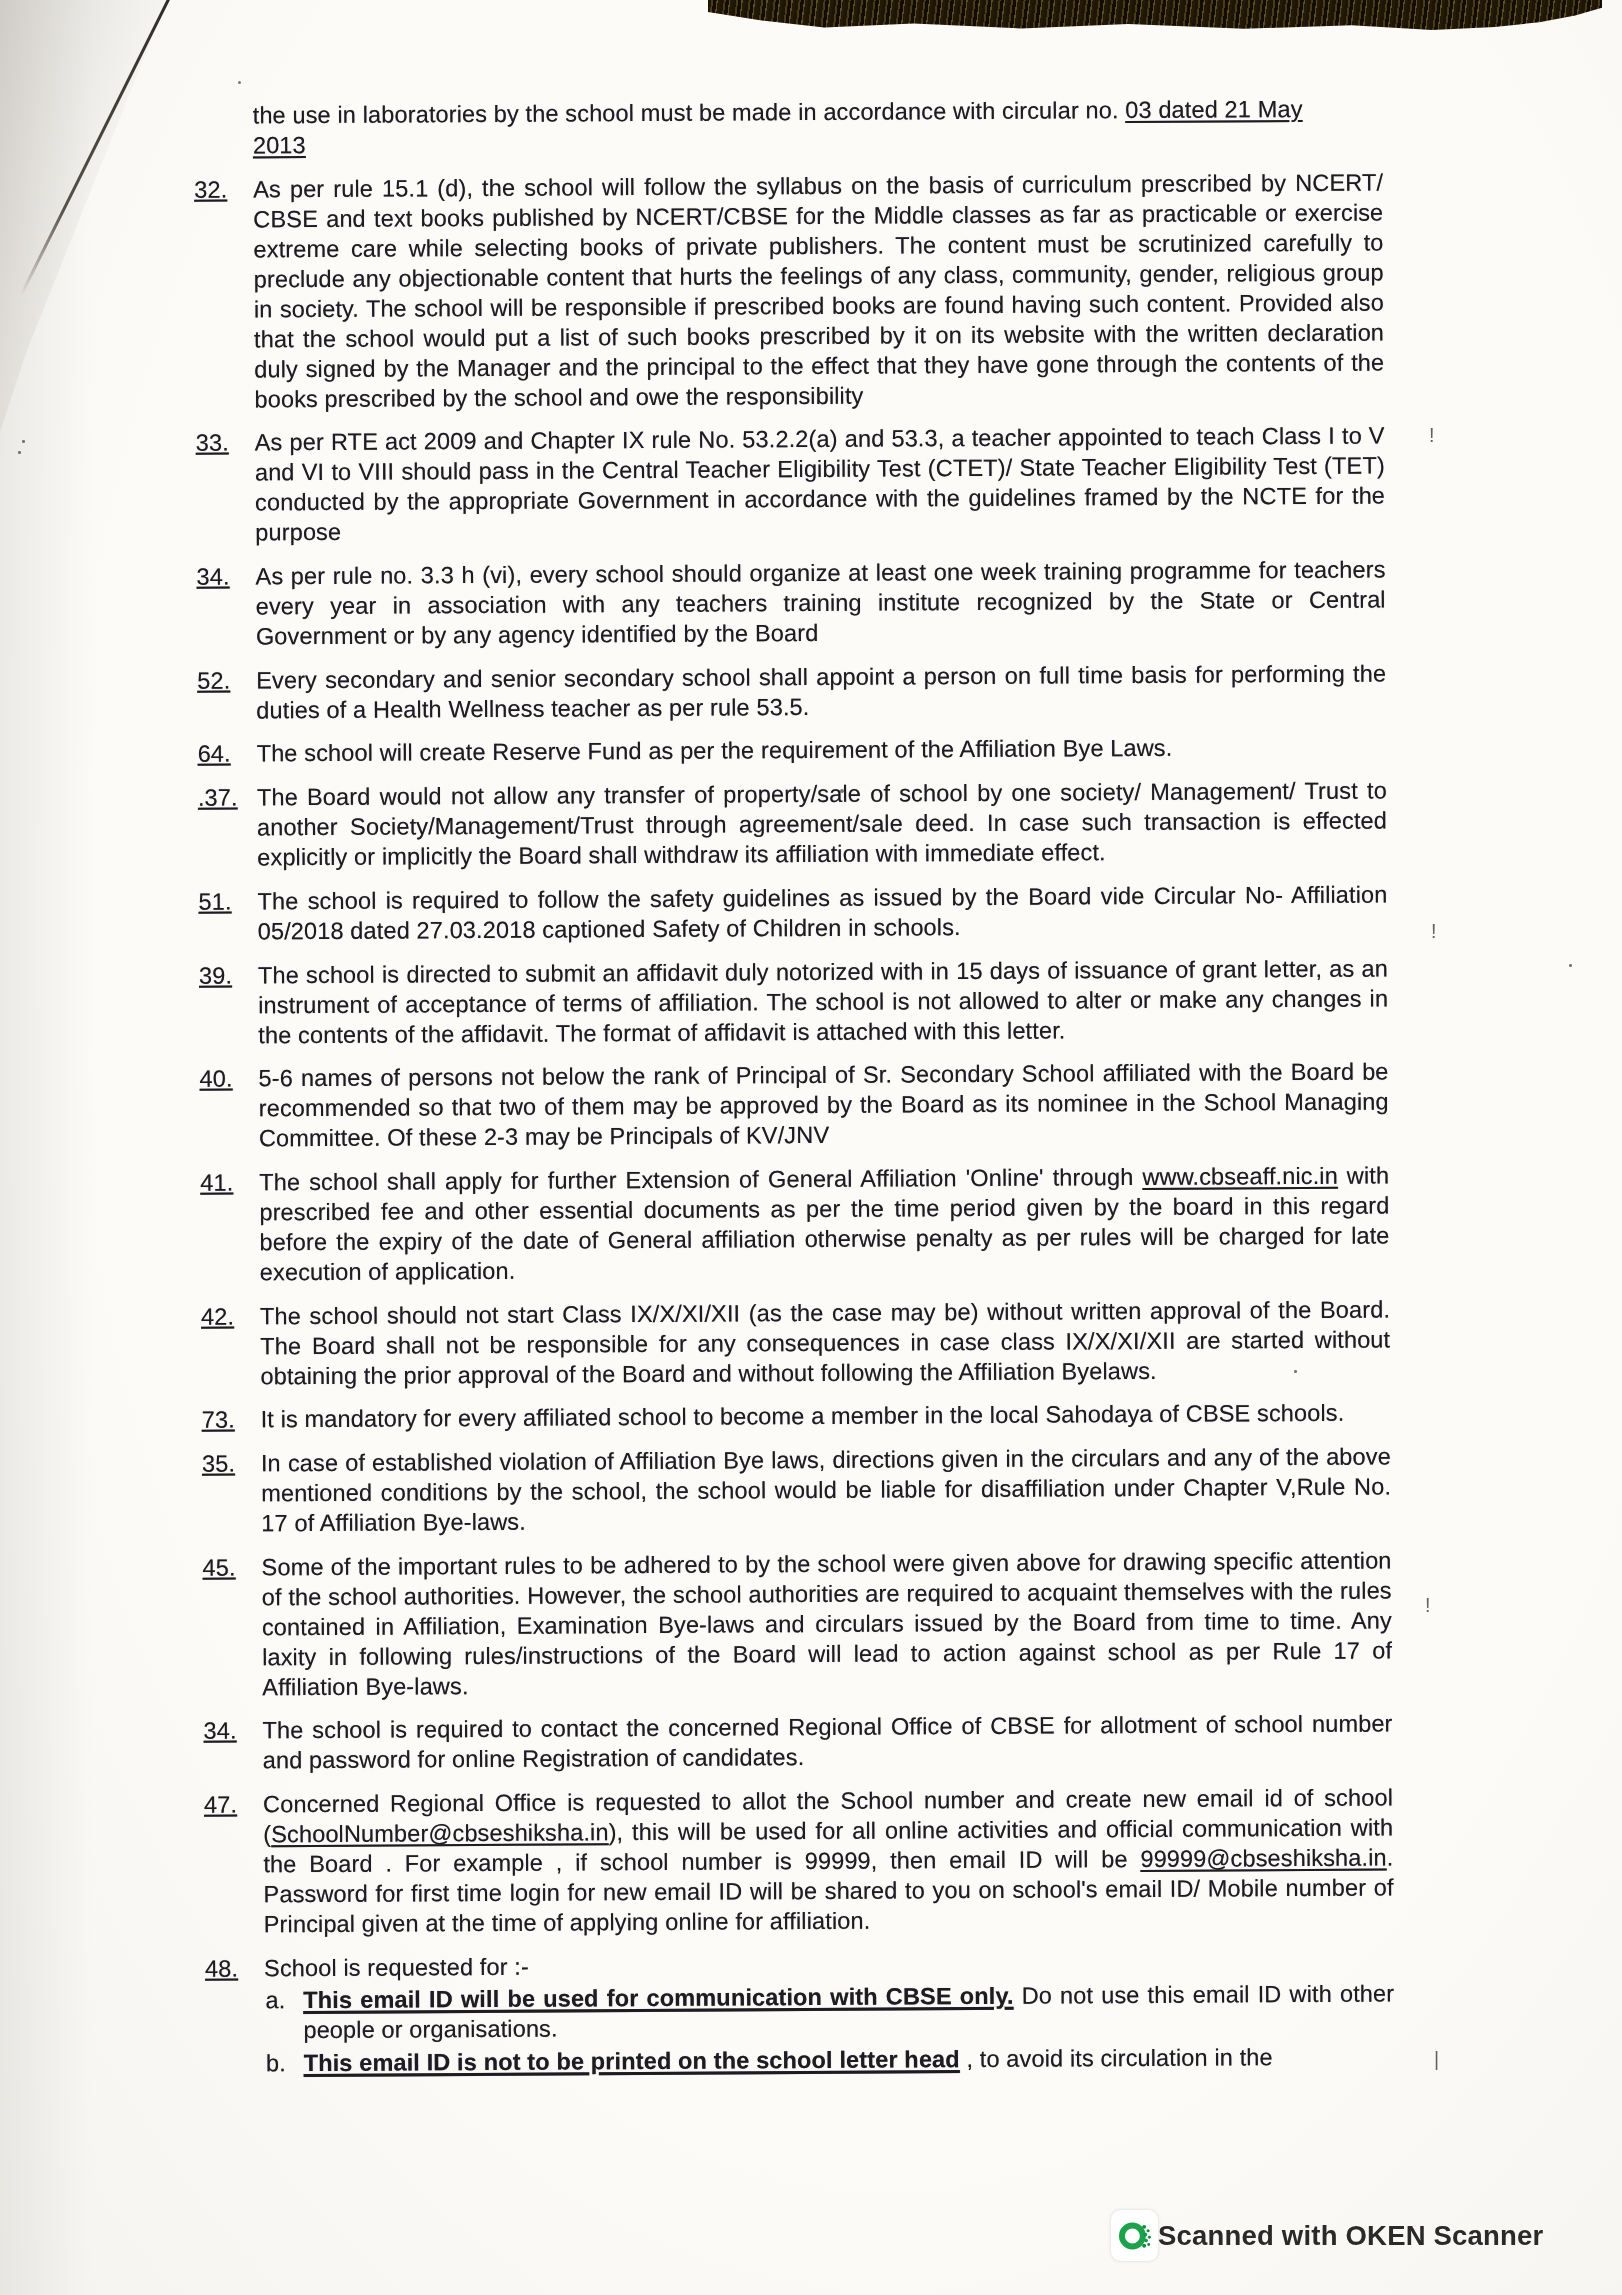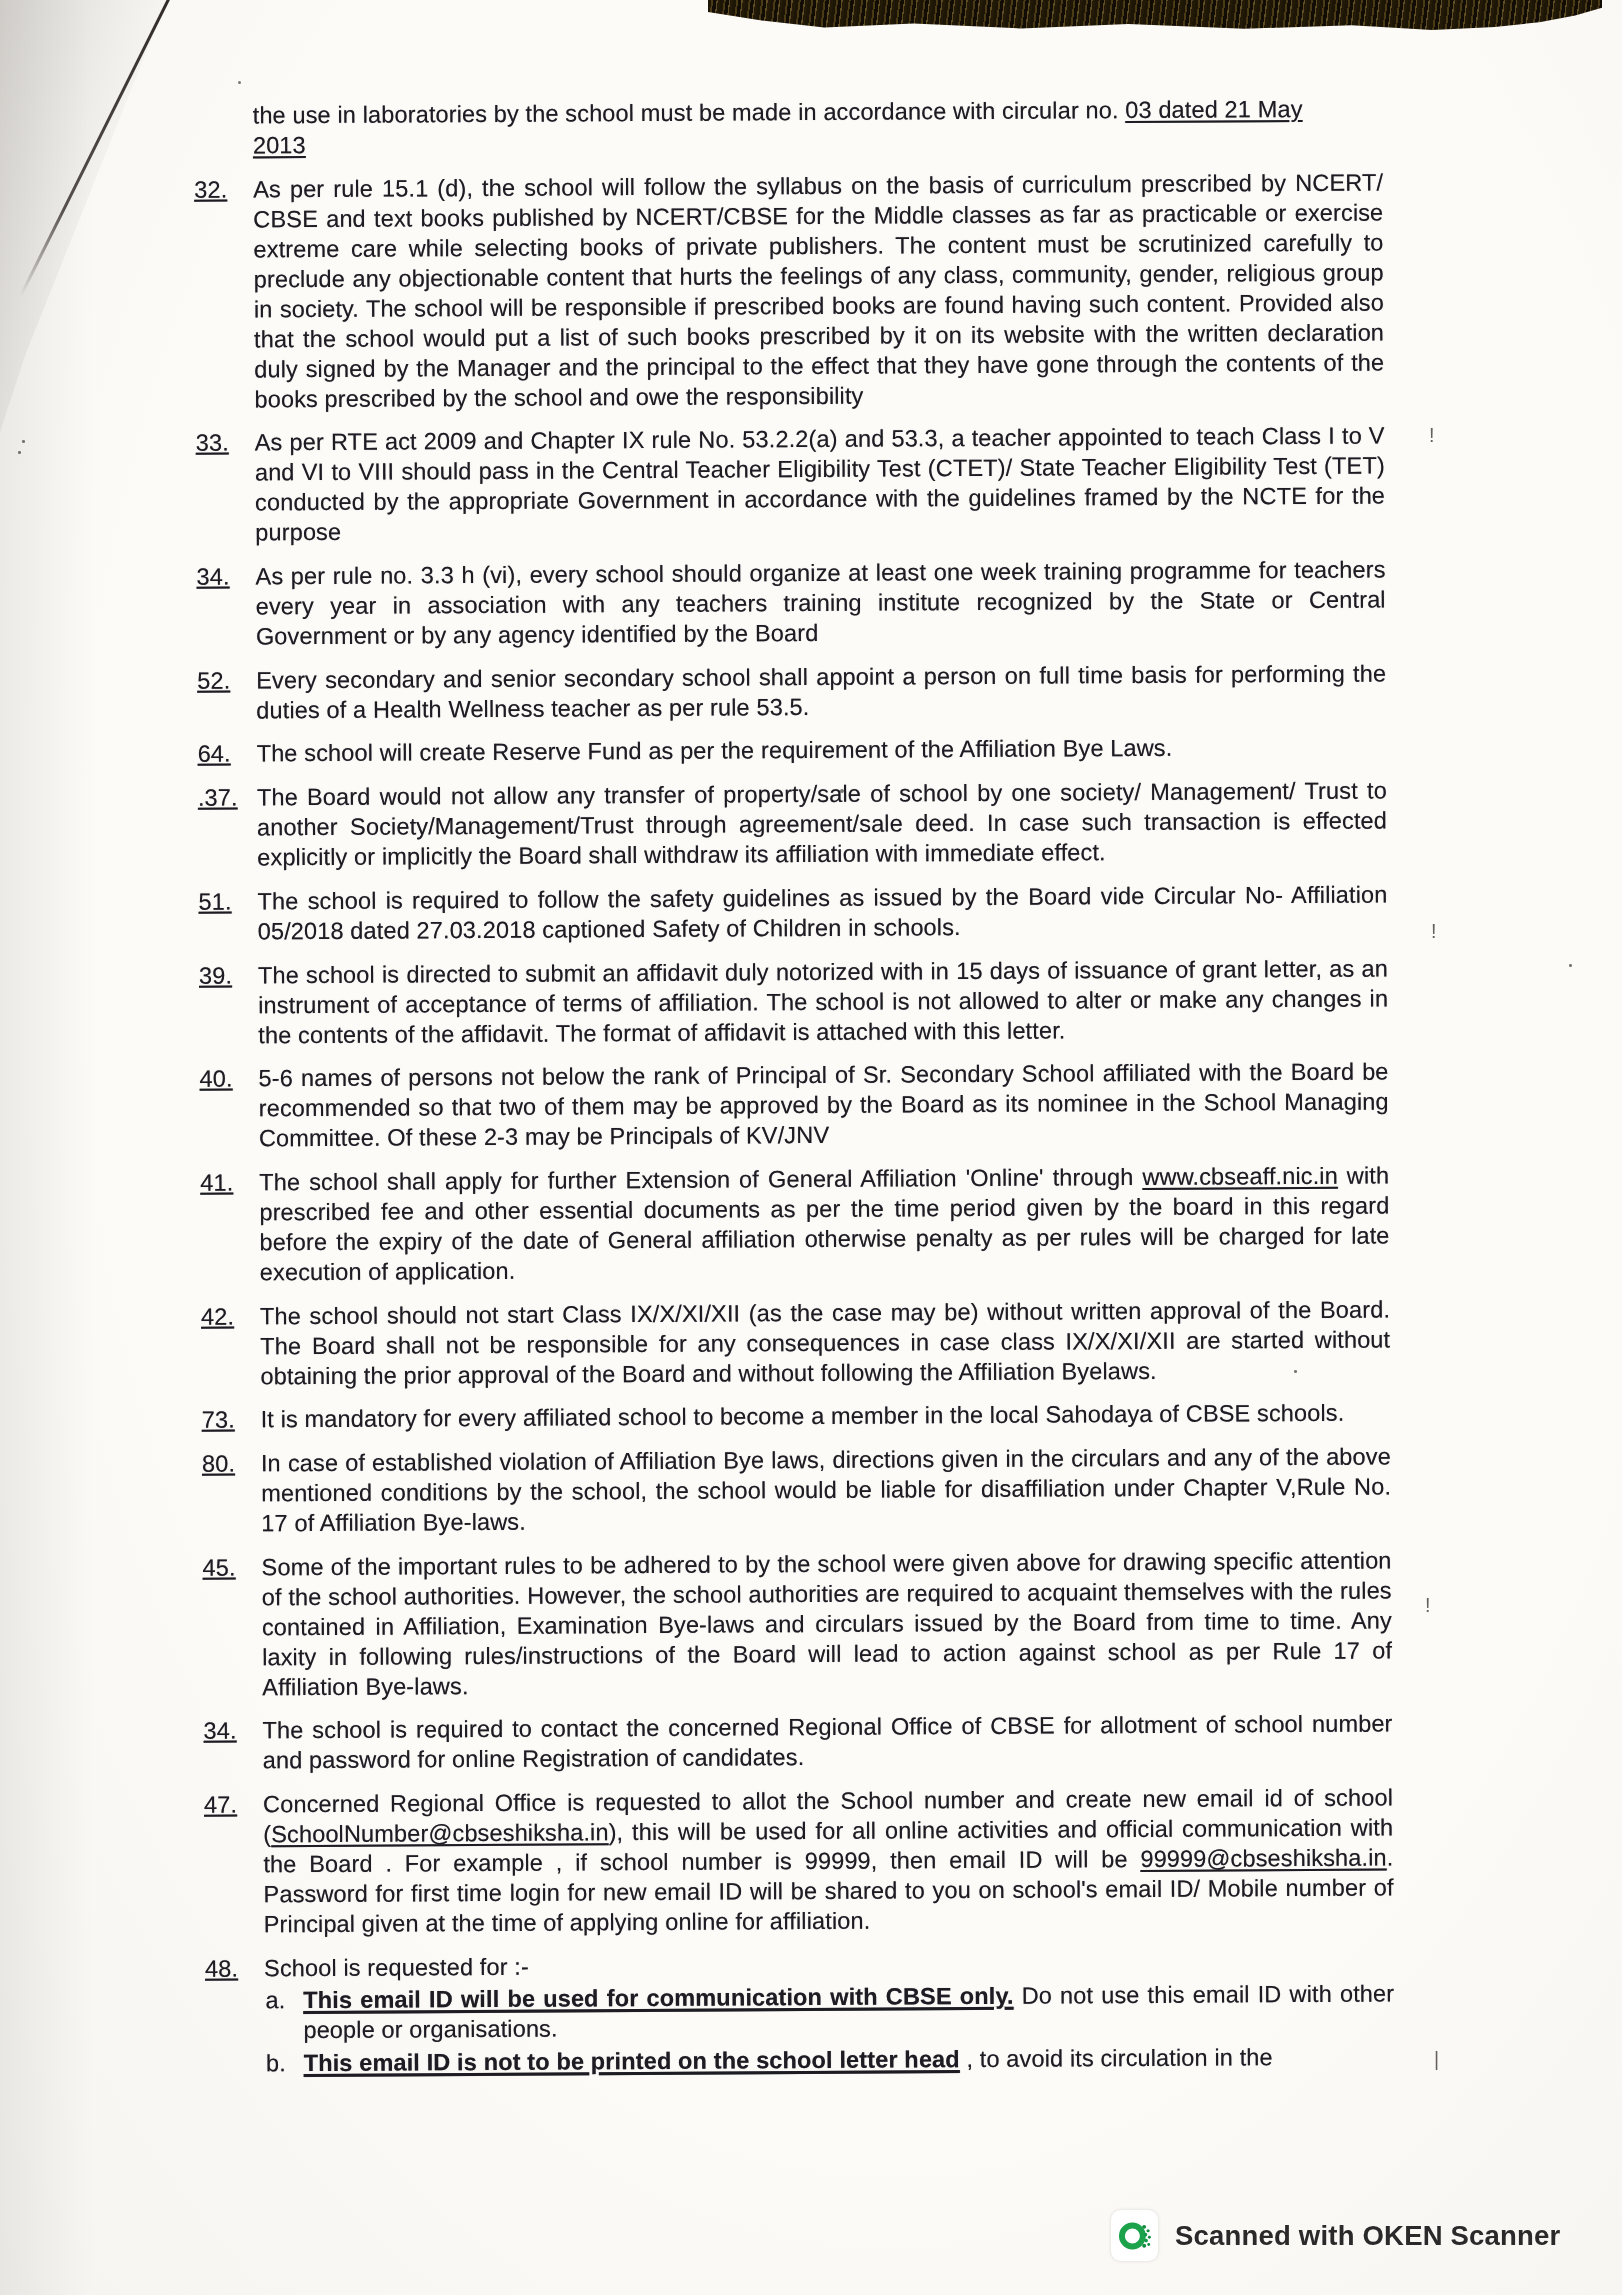--- a/index.html
+++ b/index.html
@@ -35,21 +35,21 @@
     color:#1d1c23;font-size:23.6px;line-height:30px;text-align:justify;
     letter-spacing:0.1px;
     text-shadow:0 0 0.7px rgba(25,24,34,0.55);}
   .item{position:relative;padding-left:59px;margin-bottom:13.7px;}
   .item .num{position:absolute;left:0;top:0;text-decoration:underline;}
   .u{text-decoration:underline;text-decoration-thickness:2.3px;text-underline-offset:3.3px;}
   .bu{font-weight:bold;text-decoration:underline;text-decoration-thickness:2.6px;text-underline-offset:3.3px;}
   .sub{position:relative;padding-left:39px;margin-top:2.6px;}
   .sub .marker{position:absolute;left:1.3px;}
 
-  #footer{position:absolute;left:1111px;top:2210px;display:flex;align-items:center;gap:17px;}
+  #footer{position:absolute;left:1111px;top:2210px;display:flex;align-items:center;}
   .oken-card{width:47px;height:51px;border-radius:9.8px;background:#ffffff;
     box-shadow:0 0 3.3px rgba(60,60,60,0.18);display:flex;align-items:center;justify-content:center;}
   #footer .label{font-size:27.5px;font-weight:700;color:#2a2a2a;letter-spacing:0.2px;}
 </style>
 </head>
 <body>
 
 <div id="paper-shade"></div>
 <div id="top-band"></div>
 <div id="fold-shade"></div>
@@ -74,21 +74,21 @@
       <div class="item"><span class="num">34.</span><span>As per rule no. 3.3 h (vi), every school should organize at least one week training programme for teachers every year in association with any teachers training institute recognized by the State or Central Government or by any agency identified by the Board</span></div>
       <div class="item"><span class="num">52.</span><span>Every secondary and senior secondary school shall appoint a person on full time basis for performing the duties of a Health Wellness teacher as per rule 53.5.</span></div>
       <div class="item"><span class="num">64.</span><span>The school will create Reserve Fund as per the requirement of the Affiliation Bye Laws.</span></div>
       <div class="item"><span class="num">.37.</span><span>The Board would not allow any transfer of property/sale of school by one society/ Management/ Trust to another Society/Management/Trust through agreement/sale deed. In case such transaction is effected explicitly or implicitly the Board shall withdraw its affiliation with immediate effect.</span></div>
       <div class="item"><span class="num">51.</span><span>The school is required to follow the safety guidelines as issued by the Board vide Circular No- Affiliation 05/2018 dated 27.03.2018 captioned Safety of Children in schools.</span></div>
       <div class="item"><span class="num">39.</span><span>The school is directed to submit an affidavit duly notorized with in 15 days of issuance of grant letter, as an instrument of acceptance of terms of affiliation. The school is not allowed to alter or make any changes in the contents of the affidavit. The format of affidavit is attached with this letter.</span></div>
       <div class="item"><span class="num">40.</span><span>5-6 names of persons not below the rank of Principal of Sr. Secondary School affiliated with the Board be recommended so that two of them may be approved by the Board as its nominee in the School Managing Committee. Of these 2-3 may be Principals of KV/JNV</span></div>
       <div class="item"><span class="num">41.</span><span>The school shall apply for further Extension of General Affiliation 'Online' through </span><span class="u">www.cbseaff.nic.in</span><span> with prescribed fee and other essential documents as per the time period given by the board in this regard before the expiry of the date of General affiliation otherwise penalty as per rules will be charged for late execution of application.</span></div>
       <div class="item"><span class="num">42.</span><span>The school should not start Class IX/X/XI/XII (as the case may be) without written approval of the Board. The Board shall not be responsible for any consequences in case class IX/X/XI/XII are started without obtaining the prior approval of the Board and without following the Affiliation Byelaws.</span></div>
       <div class="item"><span class="num">73.</span><span>It is mandatory for every affiliated school to become a member in the local Sahodaya of CBSE schools.</span></div>
-      <div class="item"><span class="num">80.</span><span>In case of established violation of Affiliation Bye laws, directions given in the circulars and any of the above mentioned conditions by the school, the school would be liable for disaffiliation under Chapter V,Rule No. 17 of Affiliation Bye-laws.</span></div>
+      <div class="item"><span class="num">35.</span><span>In case of established violation of Affiliation Bye laws, directions given in the circulars and any of the above mentioned conditions by the school, the school would be liable for disaffiliation under Chapter V,Rule No. 17 of Affiliation Bye-laws.</span></div>
       <div class="item"><span class="num">45.</span><span>Some of the important rules to be adhered to by the school were given above for drawing specific attention of the school authorities. However, the school authorities are required to acquaint themselves with the rules contained in Affiliation, Examination Bye-laws and circulars issued by the Board from time to time. Any laxity in following rules/instructions of the Board will lead to action against school as per Rule 17 of Affiliation Bye-laws.</span></div>
       <div class="item"><span class="num">34.</span><span>The school is required to contact the concerned Regional Office of CBSE for allotment of school number and password for online Registration of candidates.</span></div>
       <div class="item"><span class="num">47.</span><span>Concerned Regional Office is requested to allot the School number and create new email id of school (</span><span class="u">SchoolNumber@cbseshiksha.in</span><span>), this will be used for all online activities and official communication with the Board . For example , if school number is 99999, then email ID will be </span><span class="u">99999@cbseshiksha.in</span><span>. Password for first time login for new email ID will be shared to you on school's email ID/ Mobile number of Principal given at the time of applying online for affiliation.</span></div>
       <div class="item"><span class="num">48.</span><span>School is requested for :-</span><div class="sub"><span class="marker">a.</span><span class="bu">This email ID will be used for communication with CBSE only.</span><span> Do not use this email ID with other people or organisations.</span></div><div class="sub"><span class="marker">b.</span><span class="bu">This email ID is not to be printed on the school letter head</span><span> , to avoid its circulation in the</span></div></div>
     </div>
 </div>
 
 <div id="footer">
   <div class="oken-card">
     <svg width="34" height="34" viewBox="0 0 52 52">

